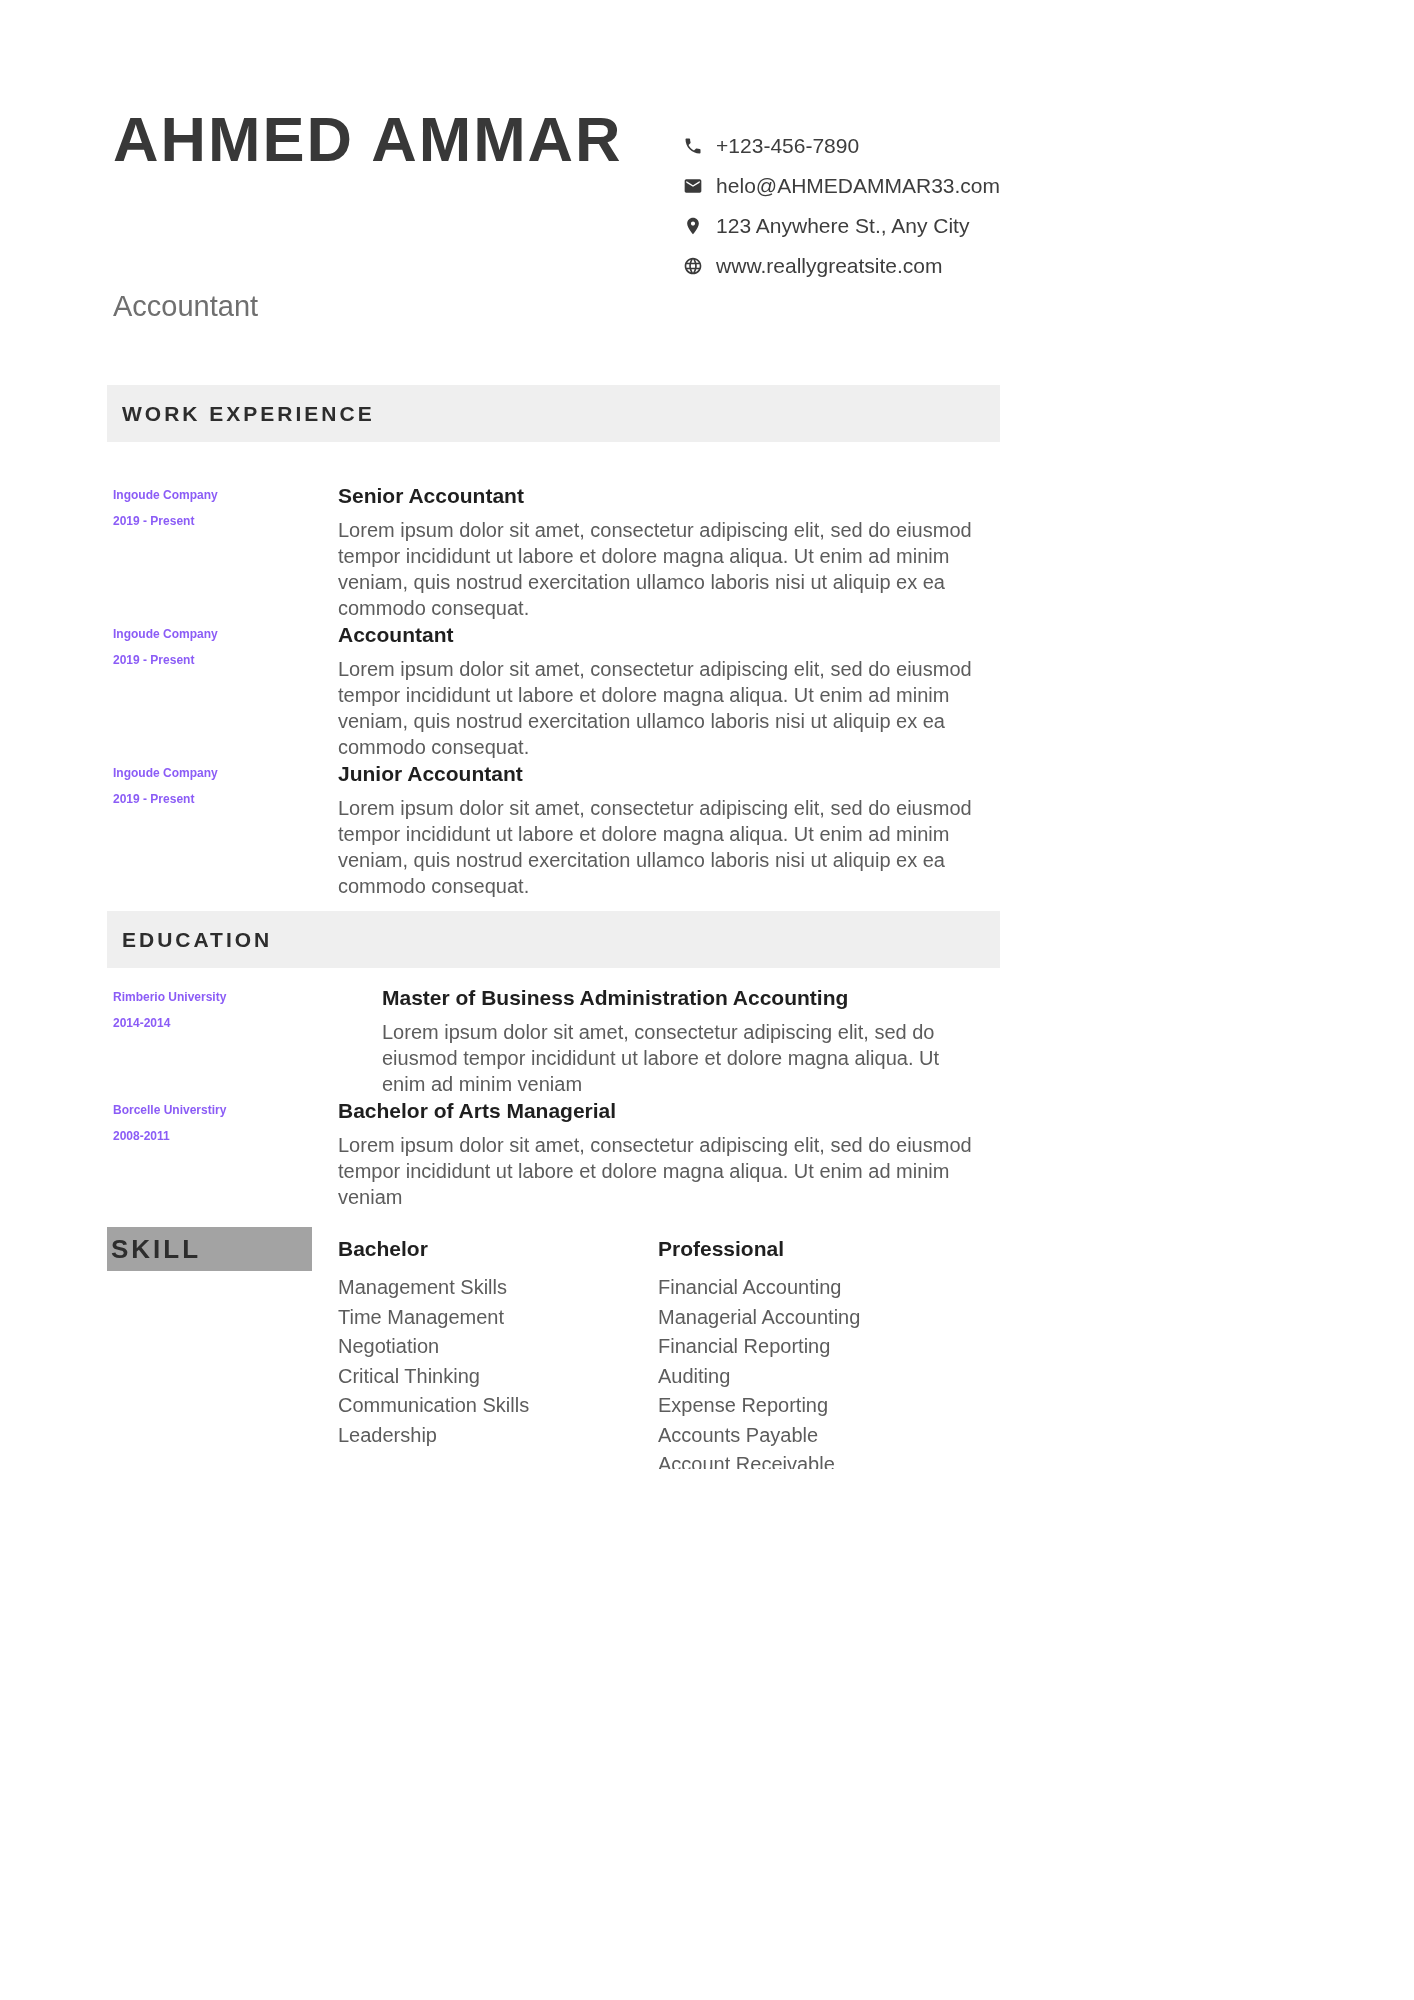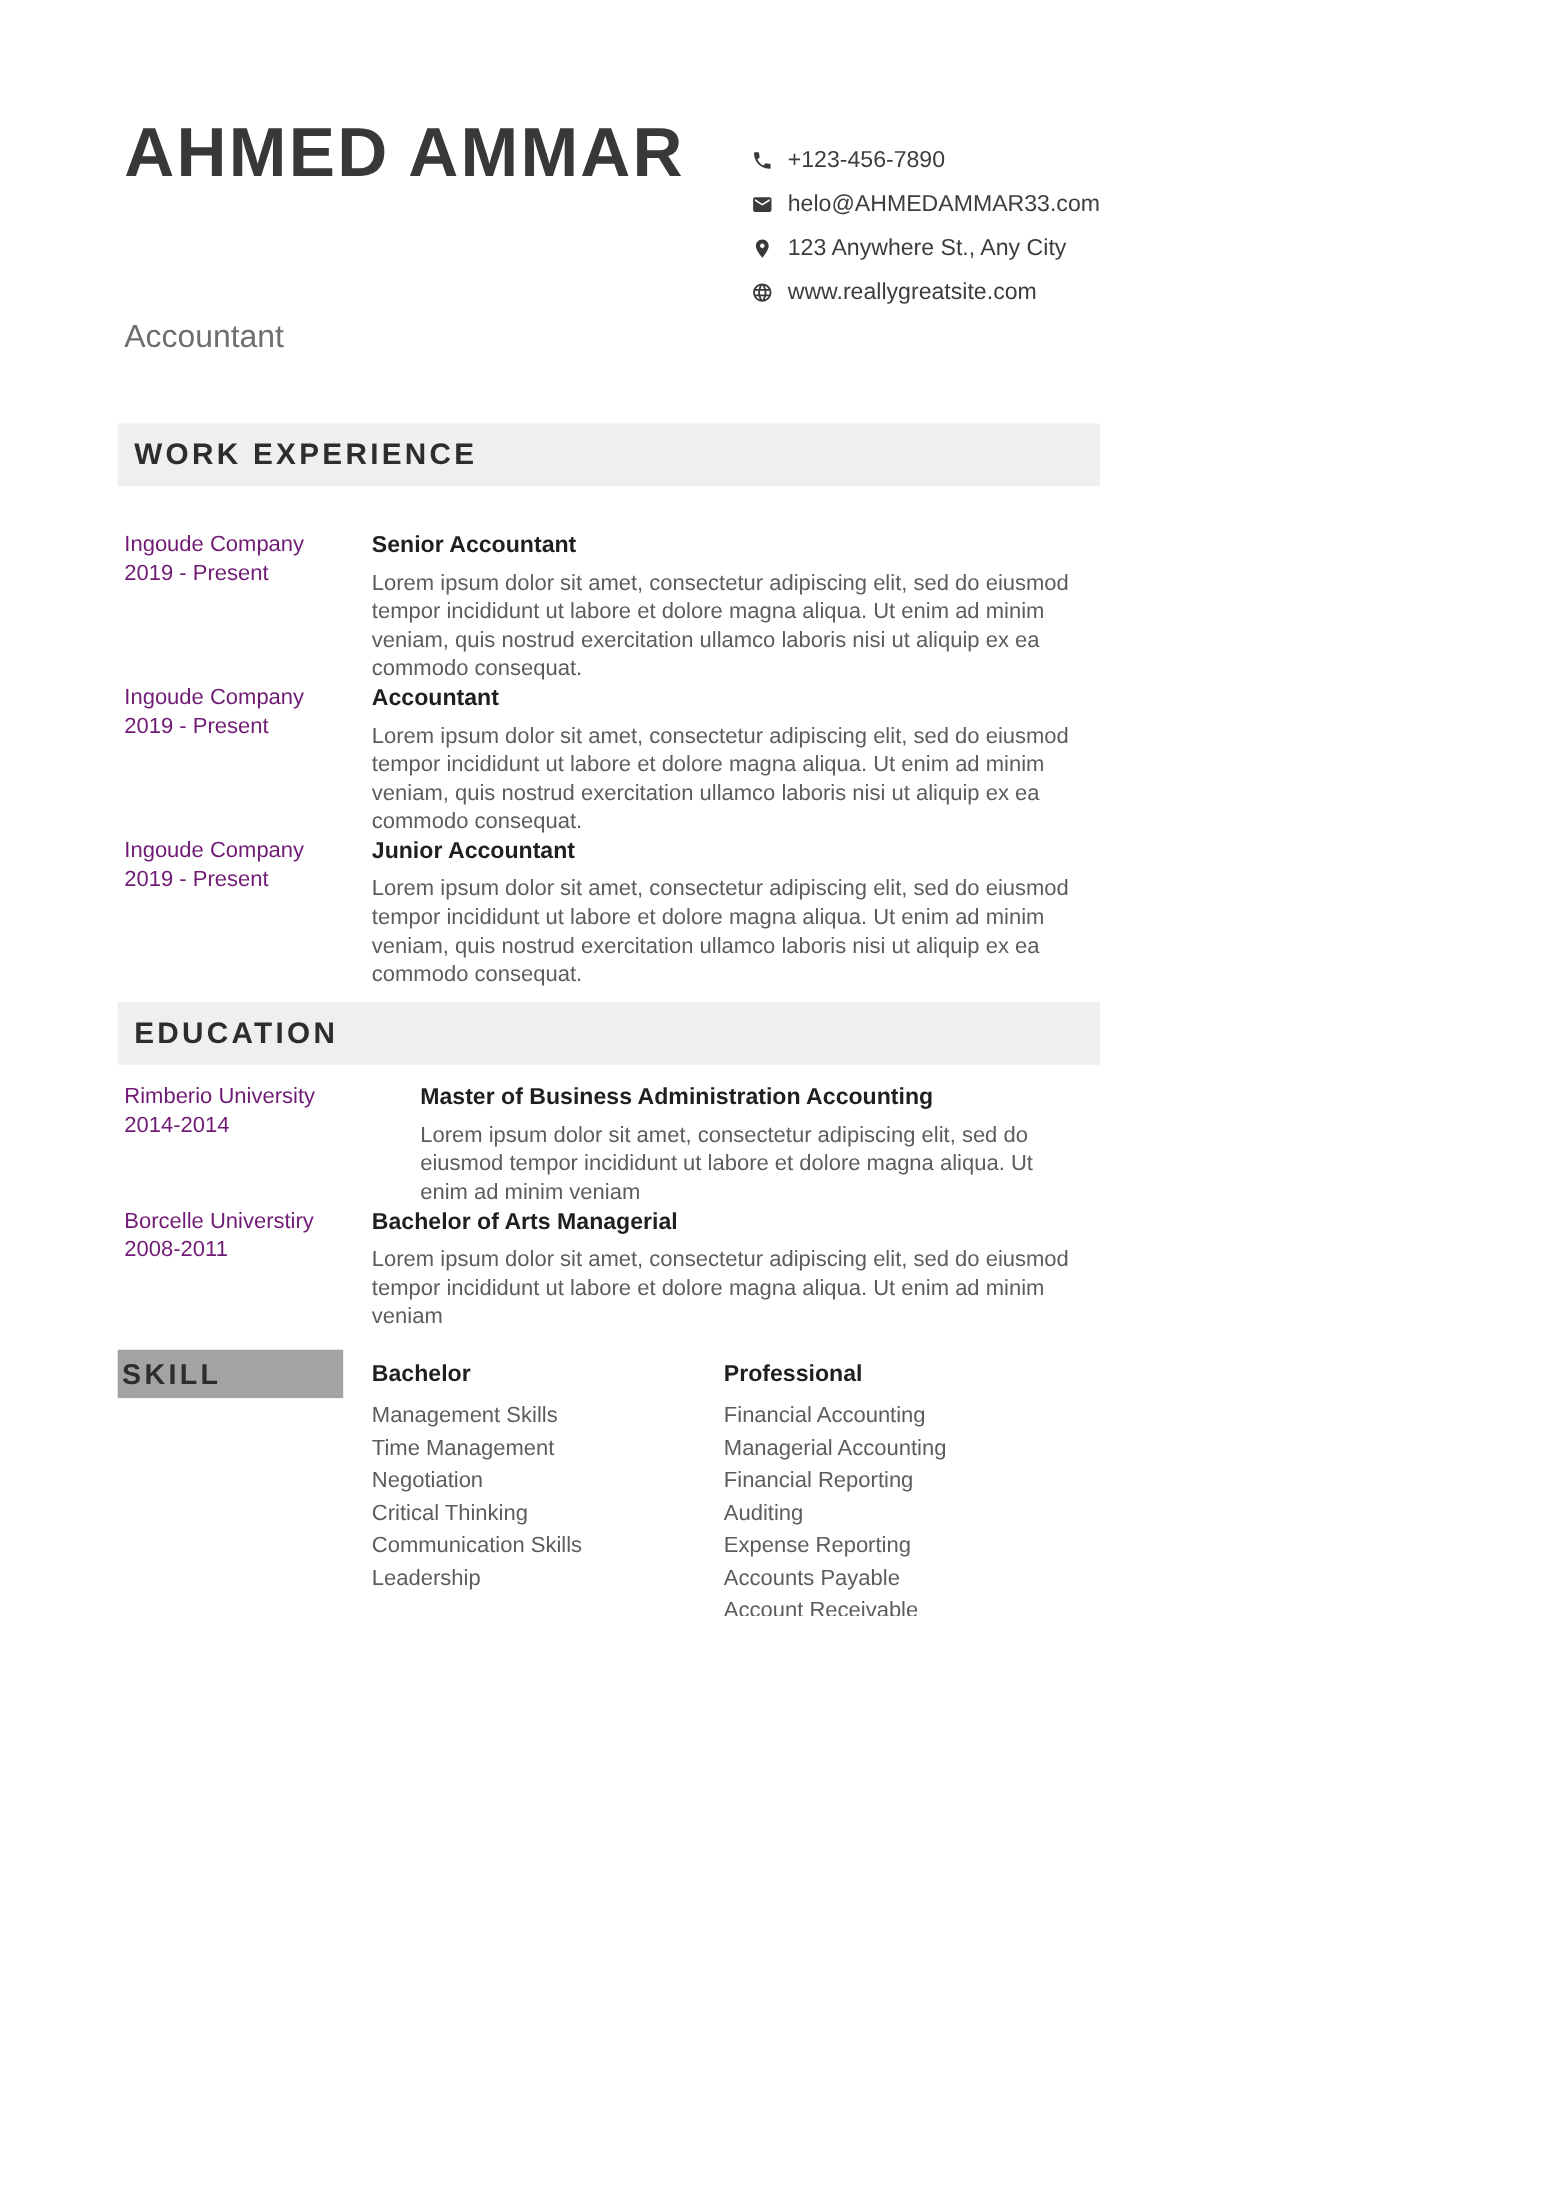--- a/index.html
+++ b/index.html
@@ -58,41 +58,42 @@
     color:#6f6f6f;
   }
 
   
   .section-bar {
     background:#efefef;
     height:57px;
     display:flex;
     align-items:center;
     padding-left:15px;
-    font-size:27px;
+    font-size:21px;
     font-weight:700;
     letter-spacing:3px;
     color:#2d2d2d;
   }
   .bar-work { margin-top:62px; }
   .bar-education { margin-top:12px; }
 
   
   .entry {
     display:grid;
     grid-template-columns:231px 1fr;
     align-items:start;
   }
   .work-entries .entry:first-child { margin-top:40px; }
   .edu-entries  .entry:first-child { margin-top:16px;gap:44px; }
   .entry-left {
     padding-left:6px;
-    font-size:20px;
-    color:#701a75;
+    font-size:12px;
+    color:#8b5cf6;
     line-height:26px;
+    font-weight:bold;
   }
   .entry-right { padding-right:20px; }
   .entry-role {
     font-size:21px;
     font-weight:700;
     color:#1f1f1f;
     line-height:27px;
   }
   .entry-desc {
     margin-top:8px;

